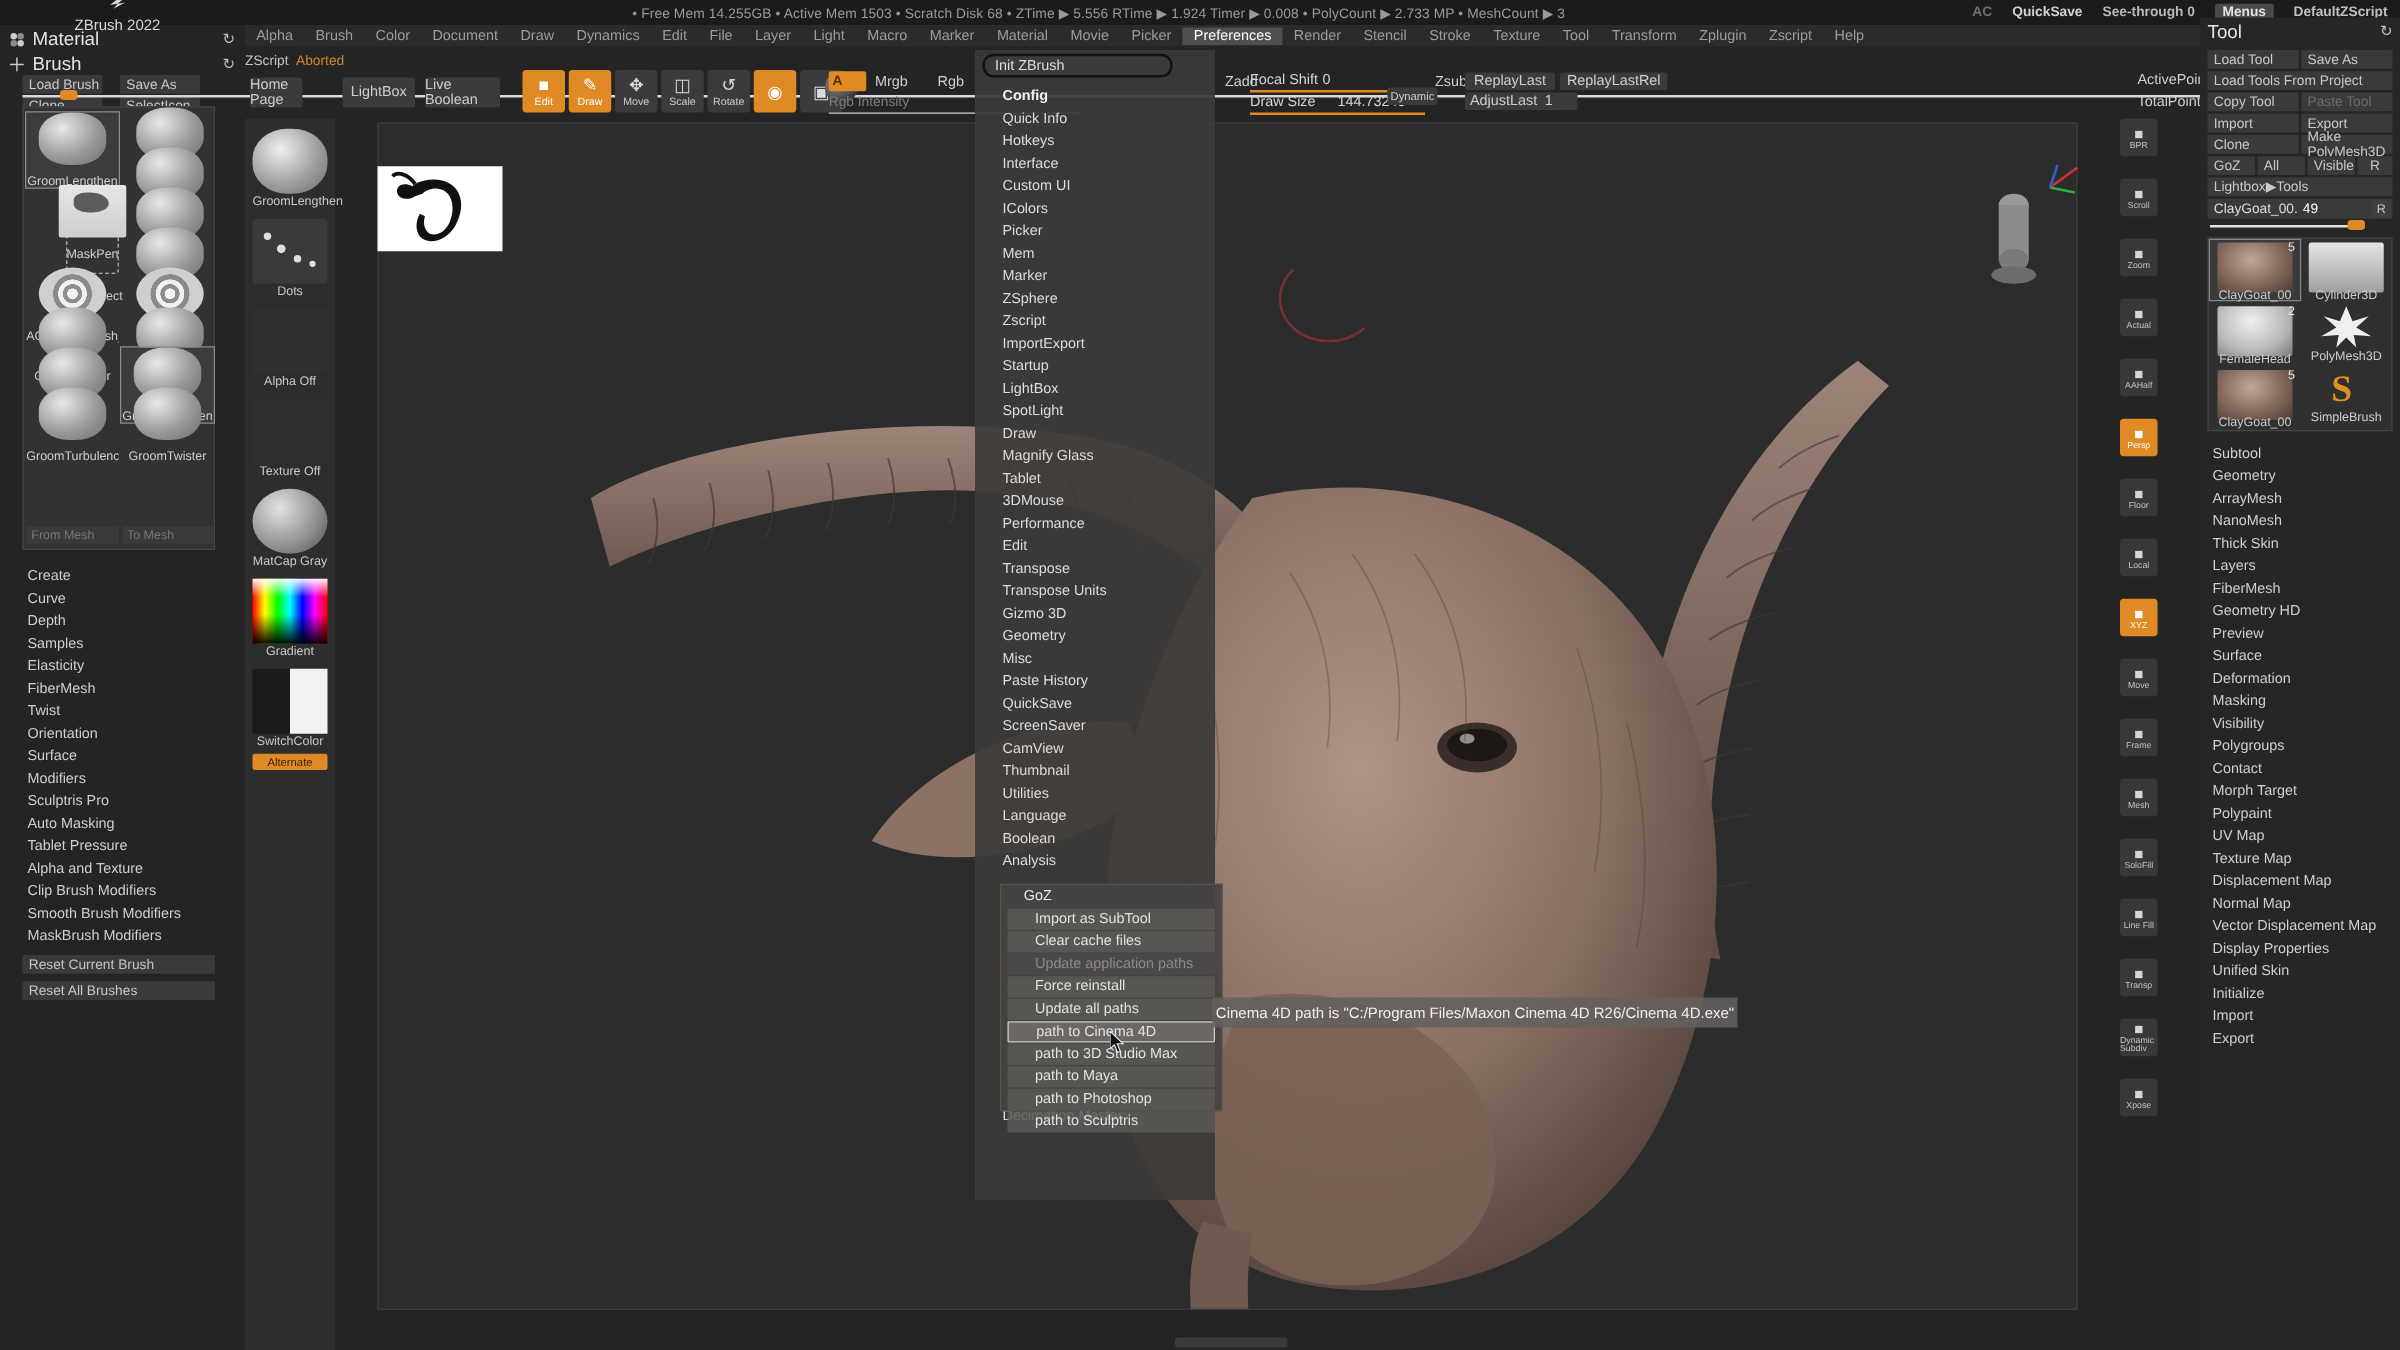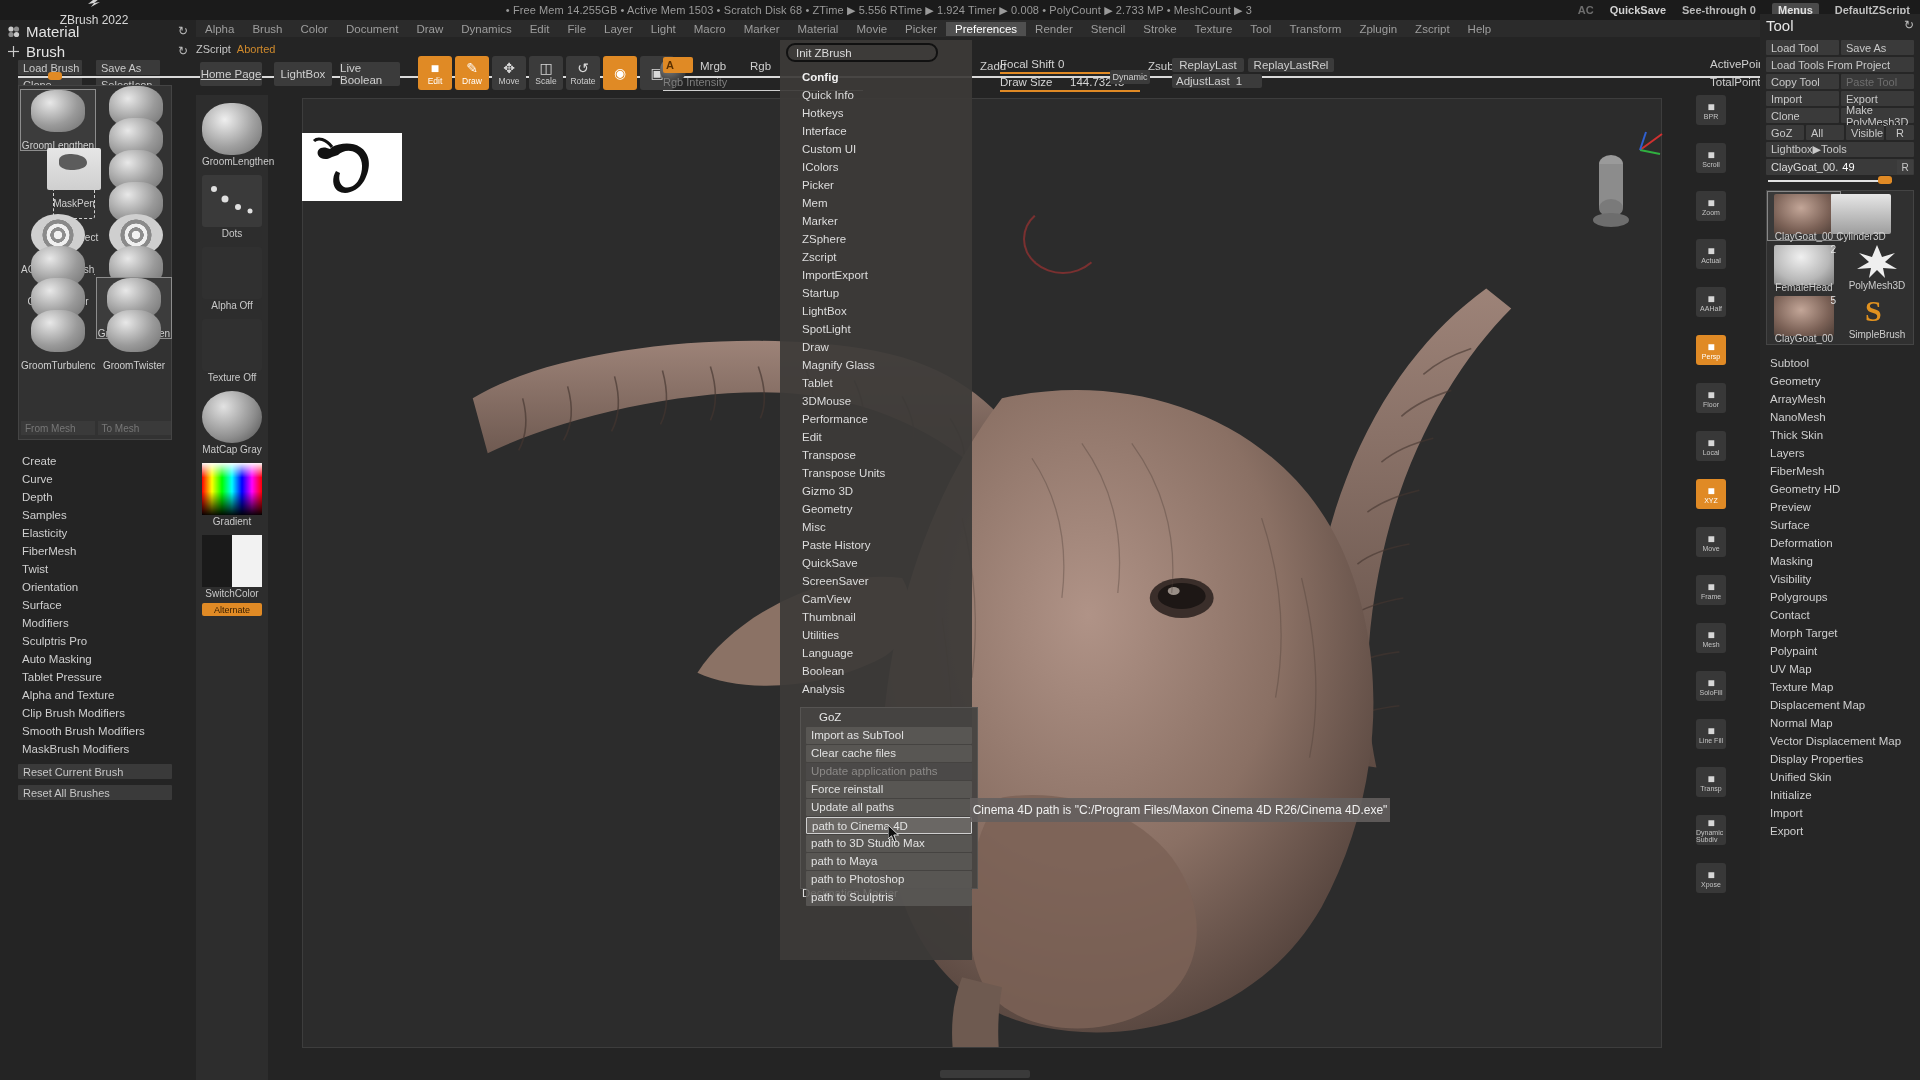--- a/index.html
+++ b/index.html
@@ -204,21 +204,21 @@
   .pref-i.bold { font-weight:bold; color:#f2f2f2; }
   .pref-i.last { margin-top:5px; }
 
   
   #gozmenu {
     position:absolute; left:800px; top:707px; width:178px; height:182px;
     background:rgba(70,68,66,0.96); border:1px solid #565452;
   }
   .goz-title { height:18px; line-height:18px; padding-left:18px; font-size:11.5px; color:#e8e8e8; }
   .goz-i {
-    margin:1px 5px; height:17px; line-height:17px; padding-left:5px;
+    margin:1px 5px; height:17px; line-height:17px; padding-left:22px;
     background:rgba(92,89,87,0.85); font-size:11.5px; color:#e2e2e2; border-radius:1px;
   }
   .goz-i.disabled { color:#8c8a88; background:rgba(80,78,76,0.6); }
   .goz-i.hover { border:1px solid #cfcfcf; background:rgba(110,107,104,0.9); }
 
   
   #tooltip {
     position:absolute; left:970px; top:798px; width:420px; height:24px;
     background:rgba(100,96,94,0.88);
     display:flex; align-items:center; justify-content:center;
@@ -421,21 +421,21 @@
     <div class="li">Auto Masking</div>
     <div class="li">Tablet Pressure</div>
     <div class="li">Alpha and Texture</div>
     <div class="li">Clip Brush Modifiers</div>
     <div class="li">Smooth Brush Modifiers</div>
     <div class="li">MaskBrush Modifiers</div>
     <div class="sepbtn">Reset Current Brush</div>
     <div class="sepbtn">Reset All Brushes</div>
   </div>
 
-<div class="strip-btn" style="left:200px; top:62px; width:62px;text-decoration:underline;">Home Page</div>
+<div class="strip-btn" style="left:200px; top:62px; width:42px;">Home Page</div>
 <div class="strip-btn" style="left:274px; top:62px; width:58px;">LightBox</div>
 <div class="strip-btn" style="left:340px; top:62px; width:60px;">Live Boolean</div>
 
 <div class="tb-iconbtn on" style="left:418px; top:56px;">
   <span class="glyph">■</span>
   <span class="lbl">Edit</span>
 </div>
 <div class="tb-iconbtn on" style="left:455px; top:56px;">
   <span class="glyph">✎</span>
   <span class="lbl">Draw</span>
@@ -742,21 +742,21 @@
   </div>
   <div class="tp-sl-line"></div>
   <div class="tp-sl-knob"></div>
 
   <div id="tp-thumbs">
       <div class="tpc sel" style="left: 1px; top: 1px;">
         <div class="img" style="background: radial-gradient(at 45% 35%, rgb(195, 166, 152), rgb(124, 98, 87) 60%, rgb(75, 60, 53) 100%);"></div>
         <div class="cap">ClayGoat_00</div>
         <div class="cnt">5</div>
       </div>
-      <div class="tpc" style="left: 58px; top: 1px;">
+      <div class="tpc" style="left: 74px; top: 1px;">
         <div class="img" style="background: linear-gradient(rgb(230, 230, 230), rgb(158, 158, 158));"></div>
         <div class="cap">Cylinder3D</div>
       </div>
       <div class="tpc" style="left: 74px; top: 50px;">
         <div class="img" style="text-align: center;"><svg width="44" height="36" viewBox="0 0 44 36">
             <path d="M22 2 L27 14 L40 10 L30 19 L42 26 L28 25 L30 35 L22 27 L14 35 L16 25 L2 26 L14 19 L4 10 L17 14 Z" fill="#efefef"></path>
           </svg></div>
         <div class="cap">PolyMesh3D</div>
       </div>
       <div class="tpc" style="left: 1px; top: 52px;">

